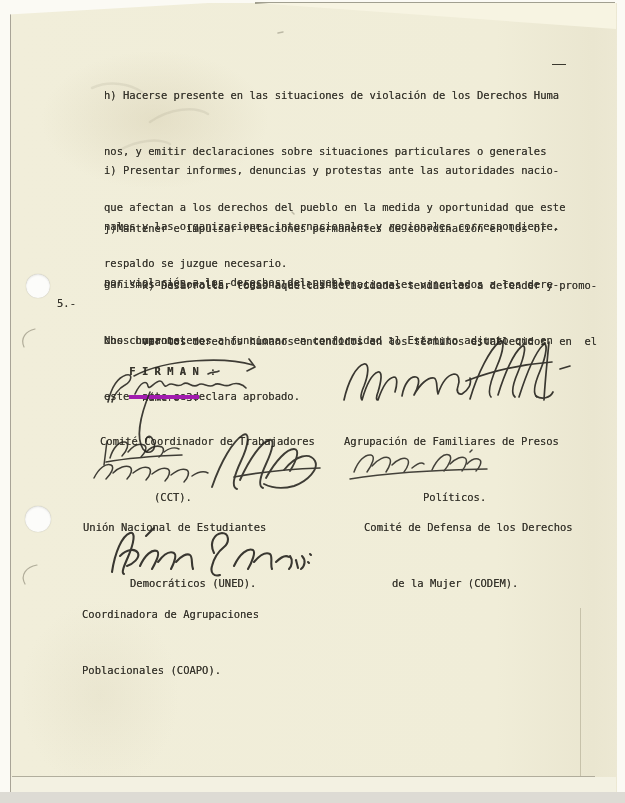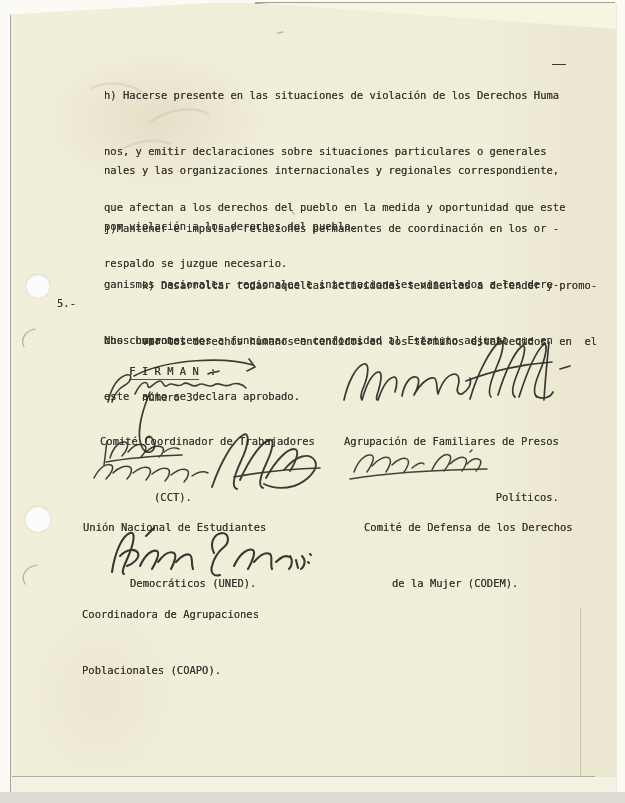--- a/index.html
+++ b/index.html
@@ -21,21 +21,21 @@
           background:radial-gradient(ellipse at center,rgba(208,199,168,.38),rgba(208,199,168,0) 70%);}
   .stain2{left:20px;top:600px;width:160px;height:190px;
           background:radial-gradient(ellipse at center,rgba(214,207,180,.25),rgba(214,207,180,0) 70%);}
   .hole{position:absolute;background:#fcfcfa;border-radius:50%;
         box-shadow:0 0 1px rgba(0,0,0,.25), inset 0 1px 2px rgba(0,0,0,.10);}
   .hole1{left:26px;top:274px;width:24px;height:24px;}
   .hole2{left:25px;top:506px;width:26px;height:26px;}
   .type{position:absolute;color:#36342c;font-size:10.5px;line-height:18.6px;white-space:pre;
         text-shadow:0 0 .5px rgba(52,50,42,.75);}
   .line{height:18.6px;white-space:pre;}
-  .firman-label{border-bottom:1px solid #a21caf;padding-bottom:2px;}
+  .firman-label{border-bottom:4px solid #a21caf;padding-bottom:18px;font-weight:bold;}
   .firman-colon{padding-left:11px;}
   .huma-underline{position:absolute;left:552px;top:64px;width:14px;height:1px;background:#3a382f;}
   svg.overlay{position:absolute;left:0;top:0;pointer-events:none;}
 </style>
 </head>
 <body>
 
 <div id="root">
   <div class="paper"></div>
   <div class="top-left-white"></div>
@@ -51,20 +51,21 @@
 
   <div class="type" style="left:104px;top:49px;">
     <div class="line">h) Hacerse presente en las situaciones de violación de los Derechos Huma</div>
     <div class="line">nos, y emitir declaraciones sobre situaciones particulares o generales</div>
     <div class="line">que afectan a los derechos del pueblo en la medida y oportunidad que este</div>
     <div class="line">respaldo se juzgue necesario.</div>
   </div>
   <div class="huma-underline"></div>
 
   <div class="type" style="left:104px;top:124px;">
+    <div class="line">i) Presentar informes, denuncias y protestas ante las autoridades nacio-</div>
     <div class="line">nales y las organizaciones internacionales y regionales correspondiente,</div>
     <div class="line">por violación a los derechos del pueblo.</div>
   </div>
 
   <div class="type" style="left:104px;top:182px;">
     <div class="line">j)Mantener e impulsar relaciones permanentes de coordinación en los or -</div>
     <div class="line">ganismos nacionales, regionales e internacionales vinculados a los dere-</div>
     <div class="line">chos humanos.</div>
   </div>
 
@@ -83,21 +84,21 @@
   <div class="type" style="left:104px;top:343px;">
     <span class="firman-label">F I R M A N</span><span class="firman-colon">:</span>
   </div>
 
   <div class="type" style="left:100px;top:395px;">
     <div class="line">Comité Coordinador de Trabajadores</div>
     <div class="line" style="padding-left:54px;">(CCT).</div>
   </div>
   <div class="type" style="left:344px;top:395px;">
     <div class="line">Agrupación de Familiares de Presos</div>
-    <div class="line" style="padding-left:79px;text-align:right;">Políticos.</div>
+    <div class="line" style="padding-left:79px;">Políticos.</div>
   </div>
   <div class="type" style="left:83px;top:481px;">
     <div class="line">Unión Nacional de Estudiantes</div>
     <div class="line" style="padding-left:47px;">Democráticos (UNED).</div>
   </div>
   <div class="type" style="left:364px;top:481px;">
     <div class="line">Comité de Defensa de los Derechos</div>
     <div class="line" style="padding-left:28px;">de la Mujer (CODEM).</div>
   </div>
   <div class="type" style="left:82px;top:568px;">

